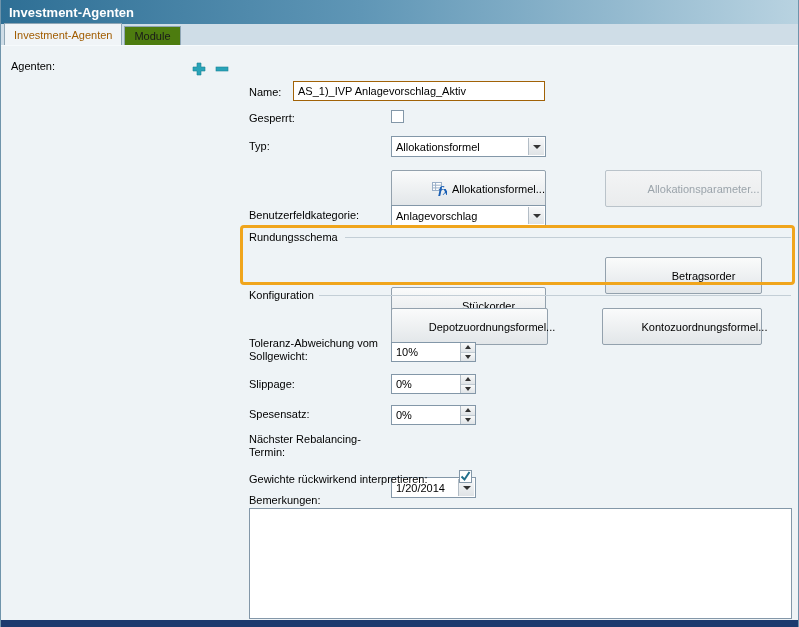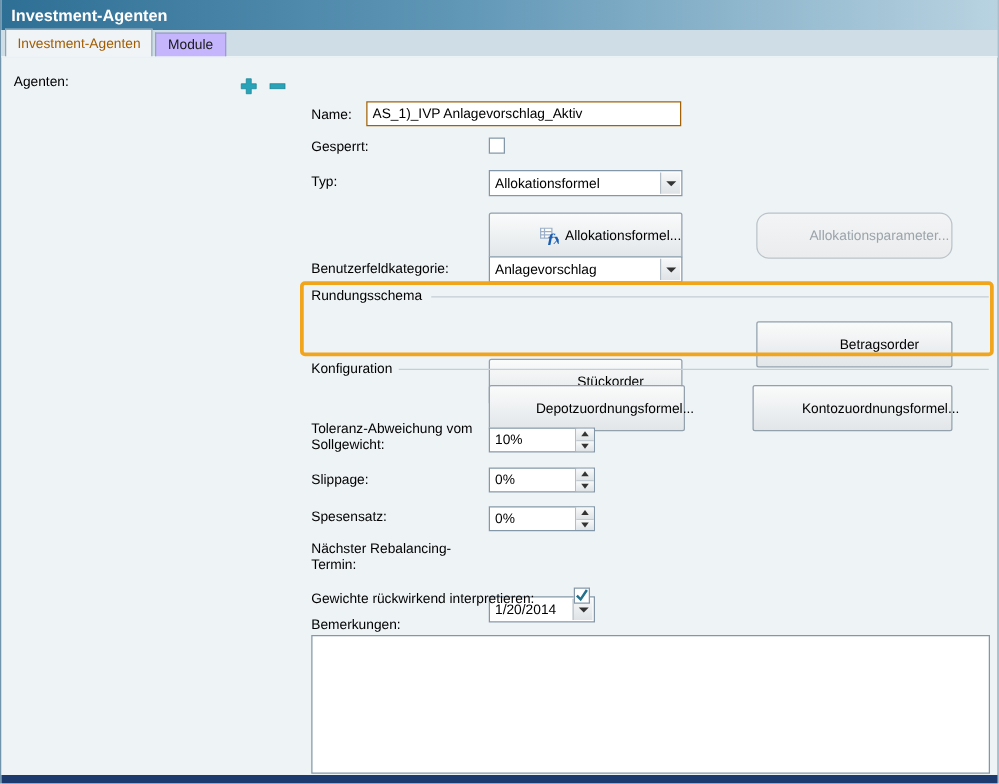--- a/index.html
+++ b/index.html
@@ -31,21 +31,21 @@
     display: flex; align-items: flex-end; padding-left: 3px;
     border-bottom: 1px solid #f6fafc;
   }
   .tab {
     display: flex; align-items: center;
     padding: 0 9px; font-size: 11px;
     border: 1px solid #8fa6b5; border-bottom: none;
     margin-right: 2px; cursor: default; white-space: nowrap;
   }
   .tab.active { background: #f0f4f7; color: #a15c00; height: 22px; z-index: 2; }
-  .tab.inactive { background: #c4b5fd; color: #1a1a1a; height: 19px; }
+  .tab.inactive { background: #4d7c0f; color: #1a1a1a; height: 19px; }
 
   .lbl { position: absolute; font-size: 11px; color: #000; line-height: 13px; }
 
   
   #agent-list {
     position: absolute; left: 8px; top: 84px; width: 222px; height: 536px;
     background: #fff; border: 1px solid #8798a5; overflow: hidden;
   }
   .list-item {
     height: 17px; line-height: 17px; padding-left: 3px;
@@ -97,21 +97,20 @@
     position: absolute; height: 37px;
     display: flex; align-items: center; justify-content: center; gap: 5px;
     font-size: 11px; color: #000;
     background: linear-gradient(#fafbfb, #e2e6e9);
     border: 1px solid #93a1ad; border-radius: 2px; cursor: pointer; white-space: nowrap; padding-left: 40px;
   }
   .btn.disabled {
     color: #9ba4ab; cursor: default;
     background: linear-gradient(#f3f4f5, #eaeced);
     border-color: #bac3ca;
-    border-radius: 10px;
   }
 
   .group-line { position: absolute; height: 1px; background: #c3ced6; }
 
   #annotation {
     position: absolute; left: 239px; top: 225px; width: 555px; height: 60px;
     border: 3px solid #f0a51c; border-radius: 4px; pointer-events: none; z-index: 5;
   }
 
   #bemerkungen-textarea {

